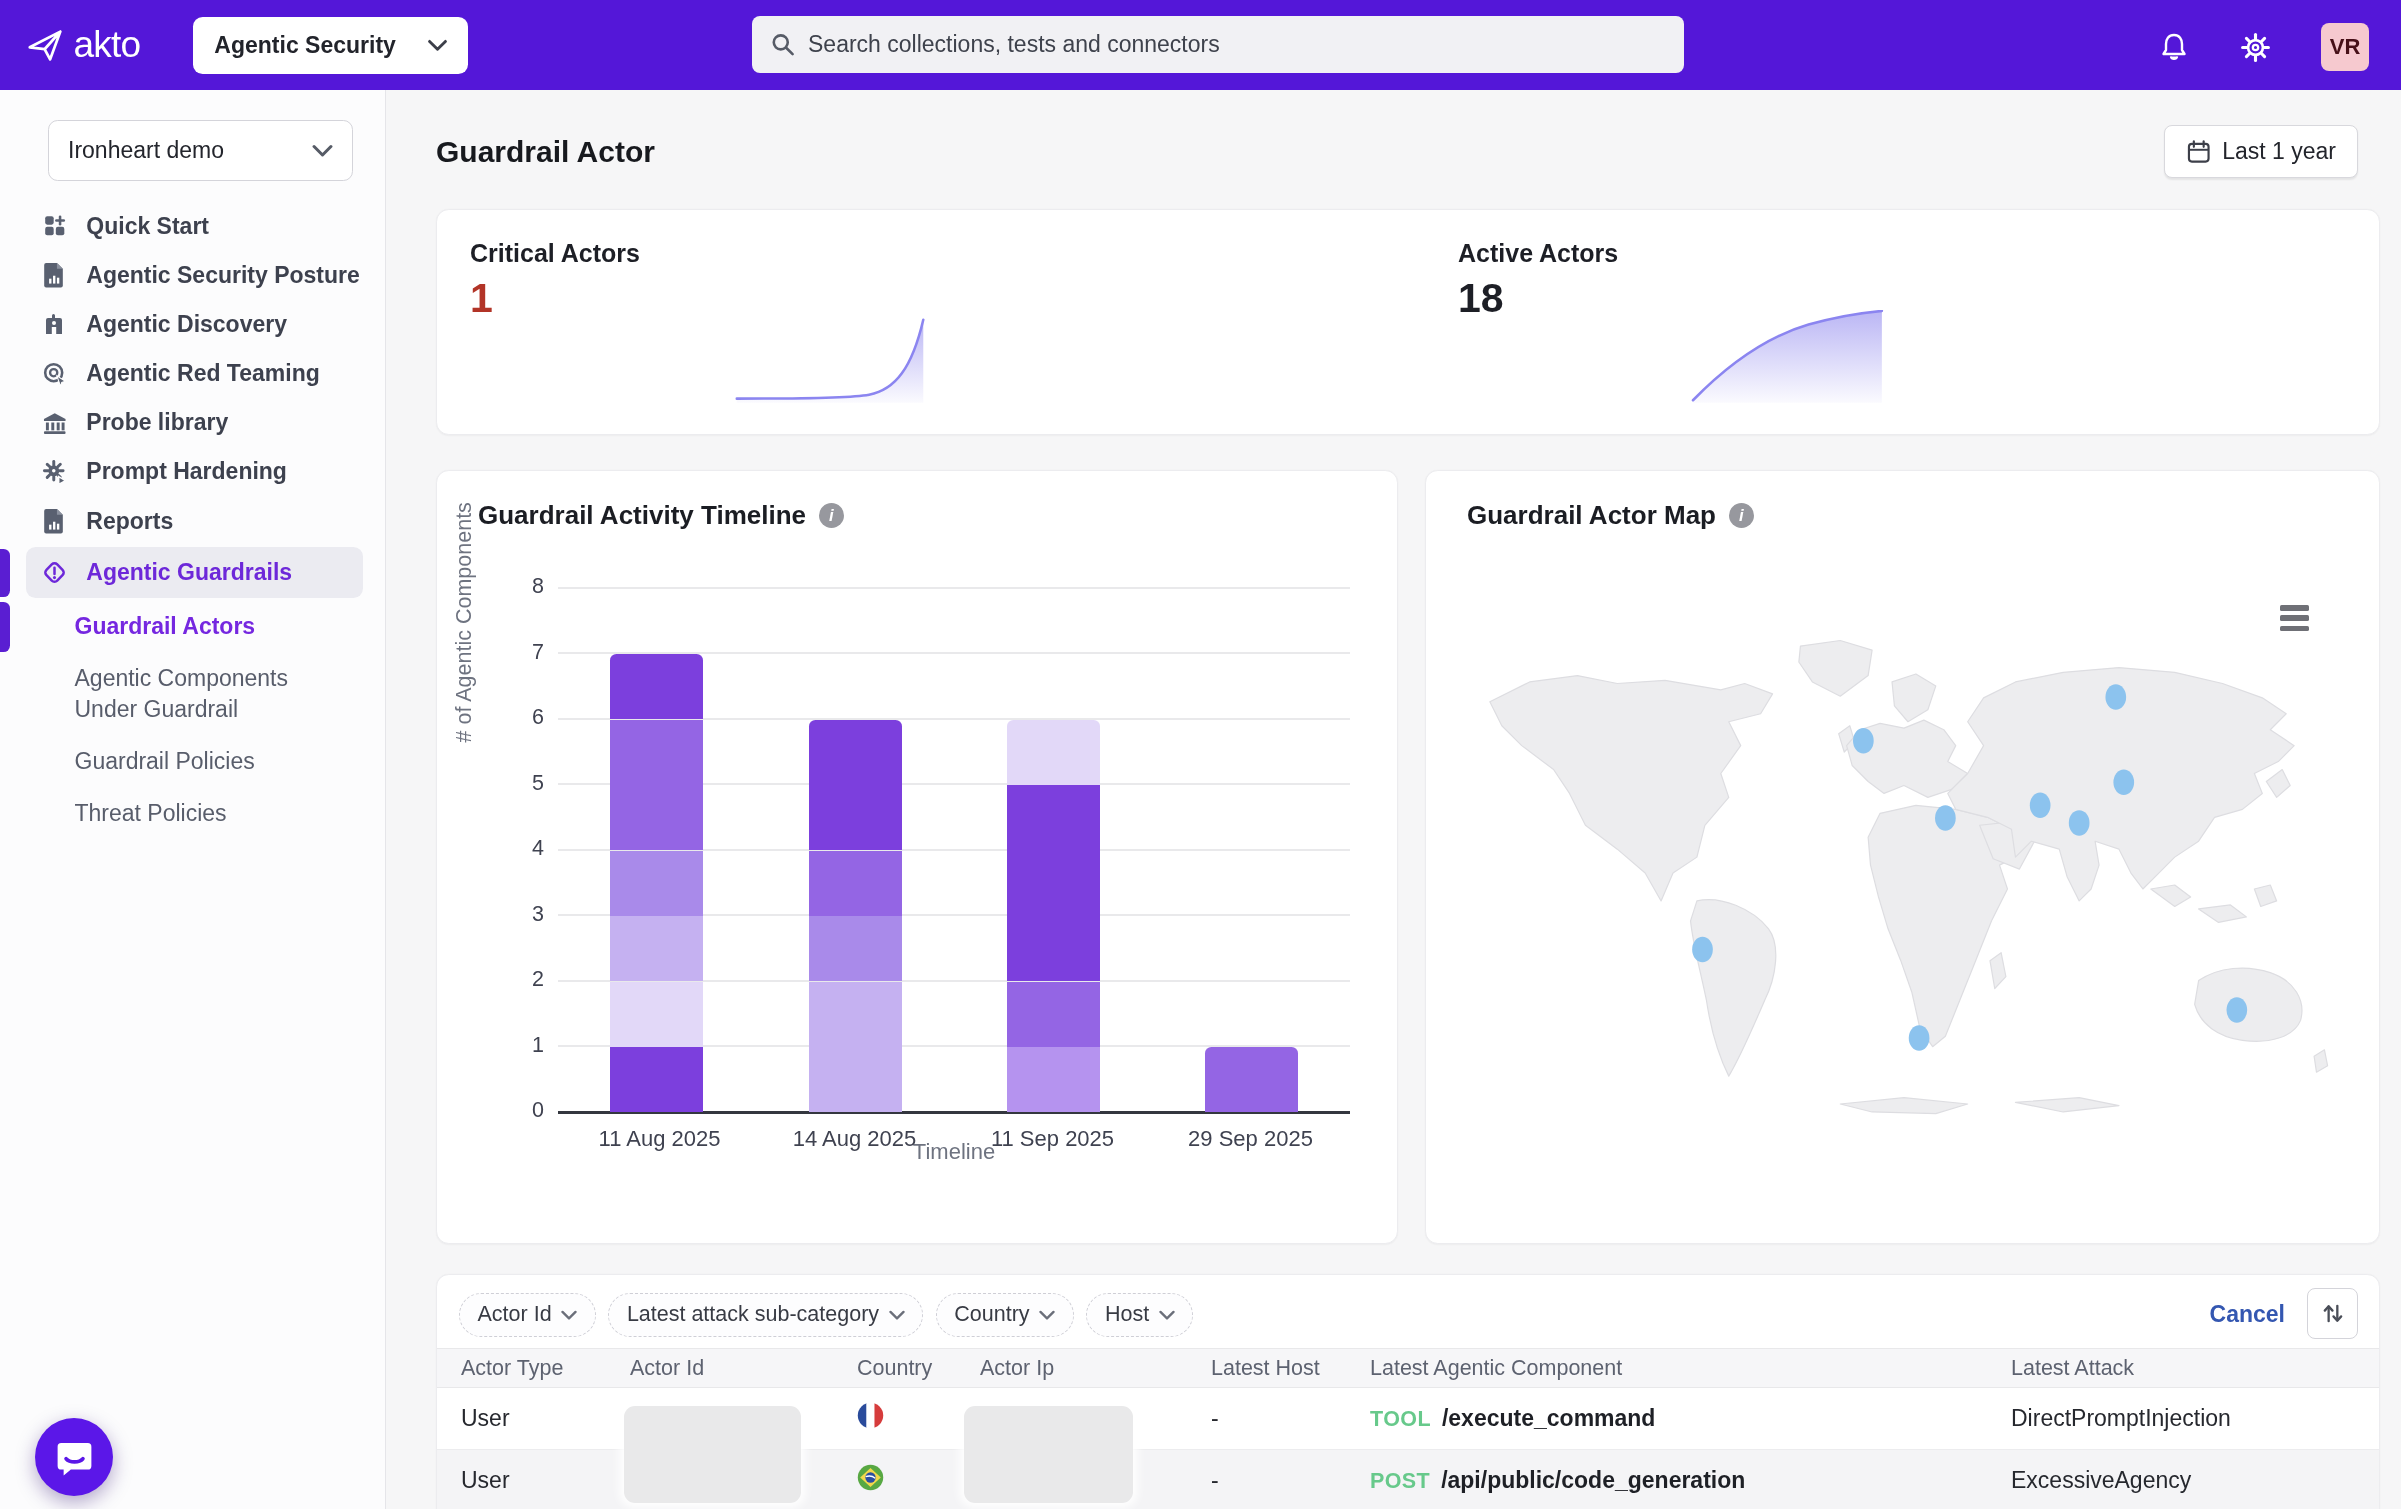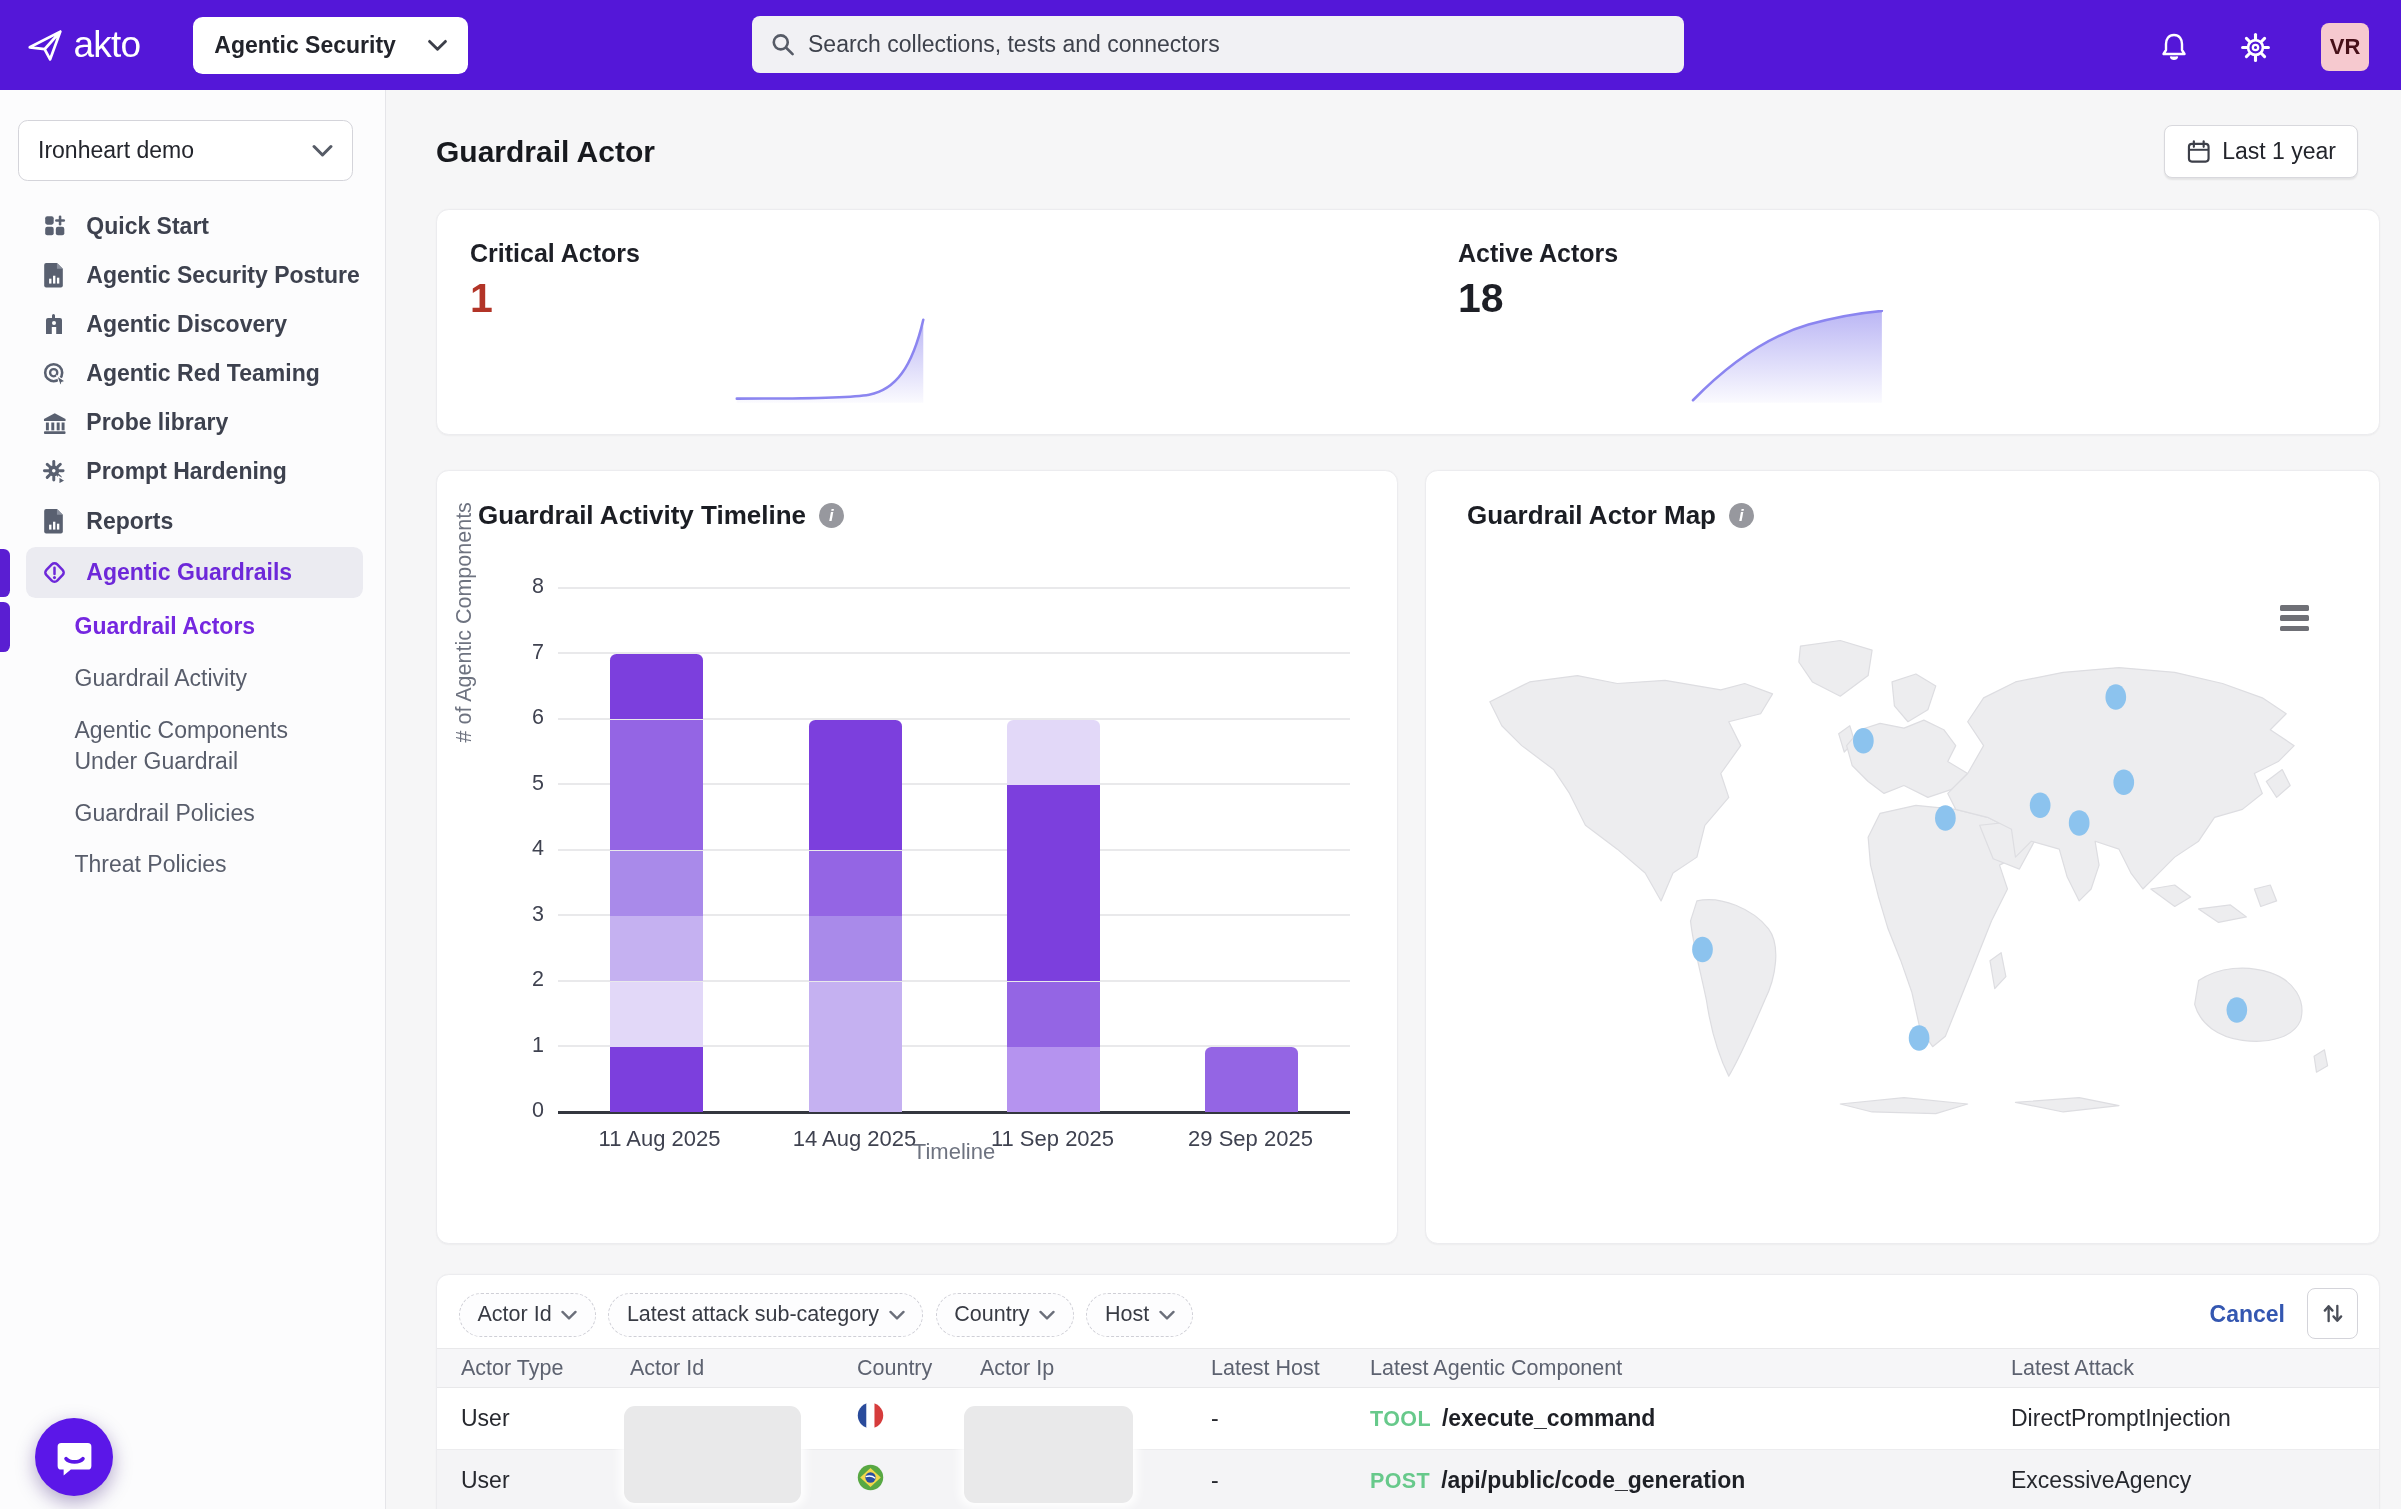--- a/index.html
+++ b/index.html
@@ -20,21 +20,21 @@
     width:100%; font-family:"Liberation Sans", sans-serif; }
   .search-wrap input::placeholder { color:#3e424c; }
   .top-icons { position:absolute; right:0; top:0; height:94px; display:flex; align-items:center; gap:49px; padding-right:32px; }
   .icon-btn { background:none; border:none; cursor:pointer; display:flex; }
   .avatar { width:48px; height:48px; border-radius:8px; background:#f6c9cf; color:#471018;
     font-size:22px; font-weight:700; display:flex; align-items:center; justify-content:center; cursor:pointer; }
 
   
   .sidebar { position:absolute; left:0; top:90px; width:386px; bottom:0; background:#fcfcfd;
     border-right:1.6px solid #e5e5e9; z-index:20; }
-  .ws-select { margin:30px 32px 22px 18px; height:61px; border:1.6px solid #d4d4da; border-radius:9.6px;
+  .ws-select { margin:30px 32px 22px 48px; height:61px; border:1.6px solid #d4d4da; border-radius:9.6px;
     background:#fff; display:flex; align-items:center; justify-content:space-between; padding:0 19px; cursor:pointer; }
   .ws-select span { font-size:23px; color:#23252c; }
   .side-menu { margin-top:14.3px; }
   .side-item { position:relative; margin:0 22px 3.2px 25.5px; height:46px; border-radius:9.6px;
     display:flex; align-items:center; gap:17.5px; padding-left:14.3px; cursor:pointer;
     font-size:23px; font-weight:600; color:#3d414e; }
   .side-item .s-icon { width:29px; display:flex; justify-content:center; }
   .side-item.active { background:#ebebf1; color:#6d28d9; height:51px; }
   .side-item.active::before { content:""; position:absolute; left:-25.5px; top:1.6px; bottom:1.6px; width:10.4px;
     background:#5a1ed2; border-radius:0 6.4px 6.4px 0; }
@@ -268,21 +268,20 @@
         <span class="s-icon">
           <svg width="27" height="27" viewBox="0 0 28 28">
             <rect x="6.1" y="6.1" width="15.8" height="15.8" rx="4" transform="rotate(45 14 14)" fill="none" stroke="#6d28d9" stroke-width="2.6"></rect>
             <line x1="14" y1="9" x2="14" y2="15.5" stroke="#6d28d9" stroke-width="2.6" stroke-linecap="round"></line>
             <circle cx="14" cy="19.3" r="1.6" fill="#6d28d9"></circle>
           </svg>
         </span>
         <span>Agentic Guardrails</span>
       </div>
       <div class="side-sub active" style="max-width: 303px;">Guardrail Actors</div>
-      <div class="side-sub" style="max-width: 303px;">Guardrail Activity</div>
       <div class="side-sub" style="max-width: 303px;">Agentic Components Under Guardrail</div>
       <div class="side-sub" style="max-width: 303px;">Guardrail Policies</div>
       <div class="side-sub" style="max-width: 303px;">Threat Policies</div>
     </div>
 </nav>
 
 <main class="main">
 
   <h1 class="page-title">Guardrail Actor</h1>
   <button class="range-btn">

